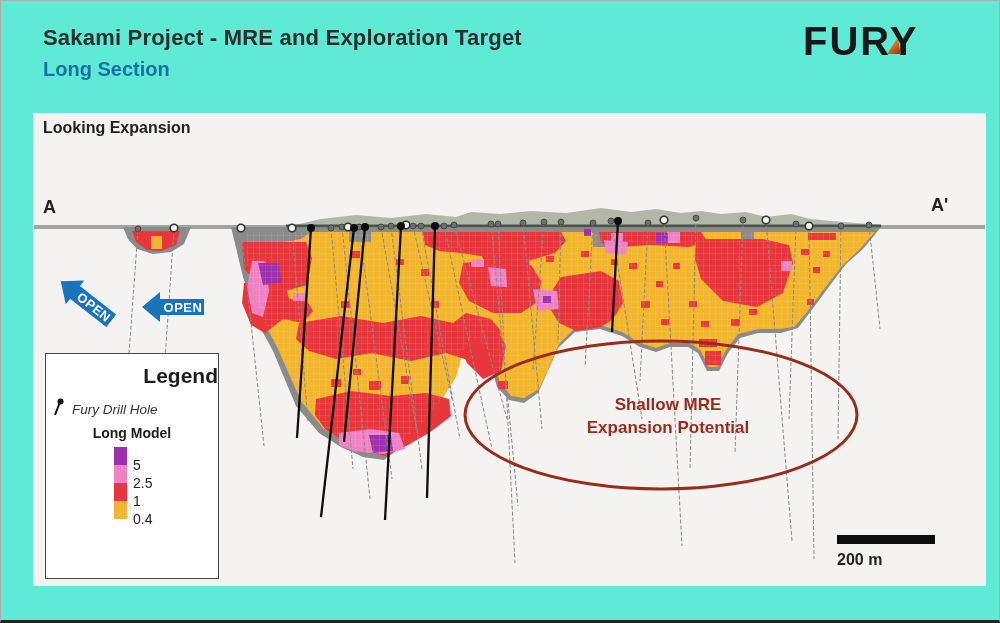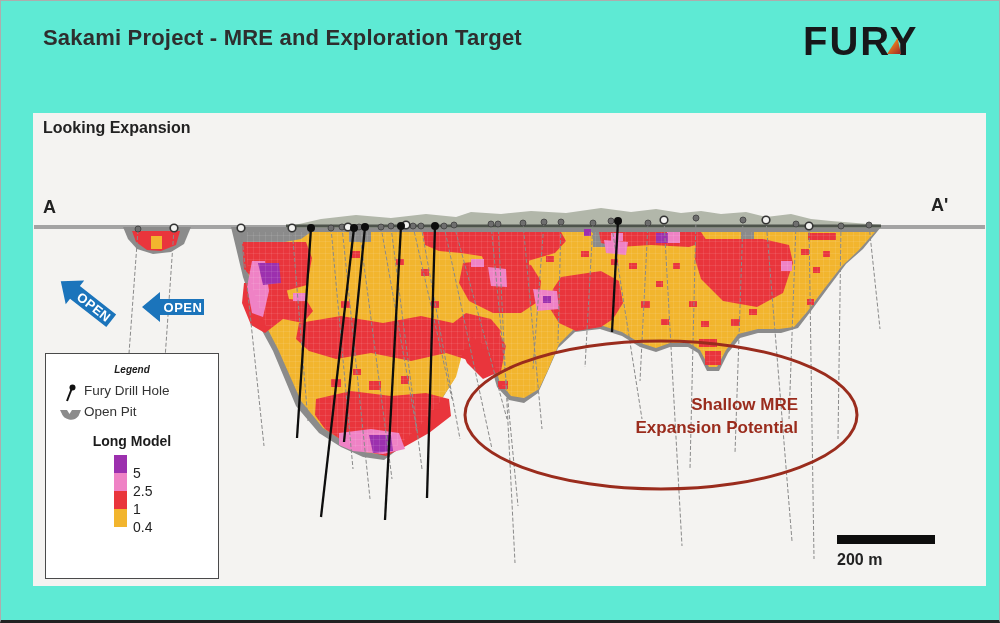--- a/index.html
+++ b/index.html
@@ -7,41 +7,42 @@
   .title{position:absolute;left:42px;top:24px;font-size:22px;font-weight:700;color:#2e2e2e;letter-spacing:.2px;}
   .subtitle{position:absolute;left:42px;top:57px;font-size:20px;font-weight:700;color:#1a6fa9;}
   .logo{position:absolute;right:46px;top:18px;width:150px;height:46px;}
   .logo .word{font-size:40px;font-weight:800;letter-spacing:2px;color:#17181a;font-family:Liberation Sans, sans-serif;}
   .logo .tri{position:absolute;left:84px;top:19px;width:14px;height:16px;background:linear-gradient(135deg,#f7941d 20%,#a93226 90%);clip-path:polygon(75% 0,0 100%,100% 100%);}
   .map{position:absolute;left:32px;top:112px;width:953px;height:473px;background:#f4f3f1;}
   .map-label{position:absolute;left:42px;top:118px;font-size:16px;font-weight:700;color:#222;}
   .marker{position:absolute;font-size:18px;font-weight:600;color:#222;}
   .marker.a{left:42px;top:196px;}
   .marker.a2{left:930px;top:194px;}
-  .annotation{position:absolute;left:537px;top:393px;width:260px;text-align:right;font-size:17px;font-weight:700;line-height:1.35;}
+  .annotation{position:absolute;left:537px;top:393px;width:260px;text-align:center;font-size:17px;font-weight:700;line-height:1.35;}
   .scale-label{position:absolute;left:836px;top:550px;width:98px;text-align:left;font-size:16px;font-weight:700;color:#222;}
   svg.geo{position:absolute;left:0;top:0;}
   
   .legend{position:absolute;left:44px;top:352px;width:174px;height:226px;background:#fff;border:1.5px solid #4a4a4a;box-sizing:border-box;}
-  .legend-title{text-align:center;font-size:10px;font-weight:700;color:#1c1c1c;margin-top:10px;font-style:italic;}
+  .legend-title{text-align:right;font-size:21px;font-weight:700;color:#1c1c1c;margin-top:10px;}
   .legend-items{margin-top:8px;}
-  .legend-row{display:flex;align-items:flex-start;height:21px;padding-left:12px;}
+  .legend-row{display:flex;align-items:flex-end;height:21px;padding-left:0;font-style:italic;}
   .legend-row .ic{width:26px;height:20px;flex:0 0 26px;}
   .legend-row .lb{font-size:13.5px;color:#333;}
   .bm-title{text-align:center;font-size:14px;font-weight:700;color:#1c1c1c;margin-top:8px;line-height:1.15;}
   .grades{position:relative;margin-top:6px;height:80px;}
   .grade-swatch{position:absolute;left:68px;width:13px;height:18px;}
   .grade-label{position:absolute;left:87px;font-size:14px;color:#222;line-height:14px;}
 </style>
 </head>
 <body>
 
 <div class="frame">
 
   <div class="title">Sakami Project - MRE and Exploration Target</div>
+  <div class="subtitle" style="color: rgb(26, 111, 169);">Long Section</div>
 
   <div class="logo">
     <span class="word">FURY</span>
     <span class="tri"></span>
   </div>
 
   <div class="map"></div>
 
   <svg class="geo" id="geo-svg" width="1000" height="623" viewBox="0 0 1000 623">
       <defs>
@@ -215,26 +216,20 @@
   <div class="legend">
     <div class="legend-title">Legend</div>
     <div class="legend-items" id="legend-items">
         <div class="legend-row">
           <span class="ic"><svg width="26" height="20" viewBox="0 0 26 20">
               <line x1="14" y1="5" x2="9" y2="18" stroke="#111" stroke-width="2"></line>
               <circle cx="14.5" cy="4.5" r="3" fill="#111"></circle>
             </svg></span>
           <span class="lb">Fury Drill Hole</span>
         </div>
-        <div class="legend-row">
-          <span class="ic"><svg width="26" height="20" viewBox="0 0 26 20">
-              <path d="M2 6 L9 6 L11.5 10 L14 6 L23 6 L20.5 12 Q16 17 11 15.5 Q5 14 3.5 9 Z" fill="#8b8b8b"></path>
-            </svg></span>
-          <span class="lb">Open Pit</span>
-        </div>
       </div>
     <div class="bm-title">
       <div>Long Model</div>
     </div>
     <div class="grades" id="legend-grades">
         <div class="grade-swatch" style="top: 0px; background: rgb(156, 48, 174);"></div>
         <div class="grade-label" style="top: 11px;">5</div>
         <div class="grade-swatch" style="top: 18px; background: rgb(239, 130, 197);"></div>
         <div class="grade-label" style="top: 29px;">2.5</div>
         <div class="grade-swatch" style="top: 36px; background: rgb(233, 53, 60);"></div>

